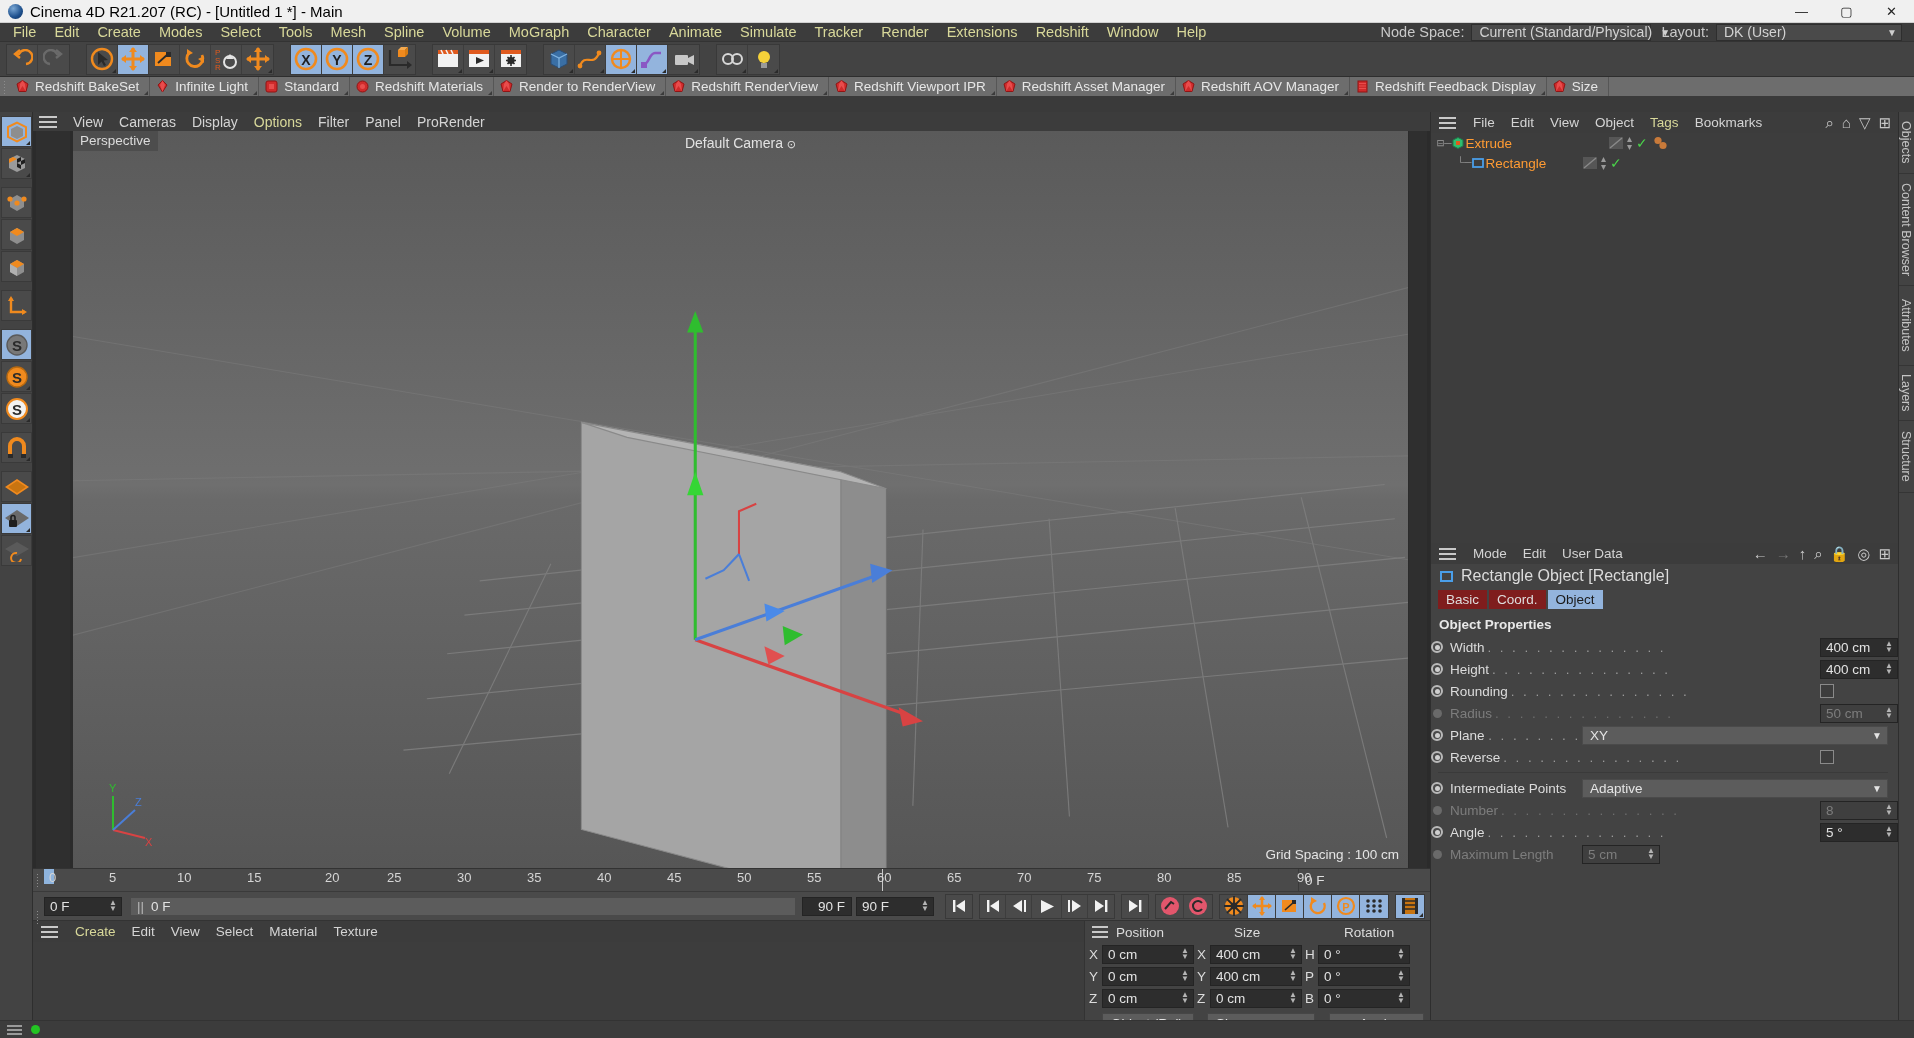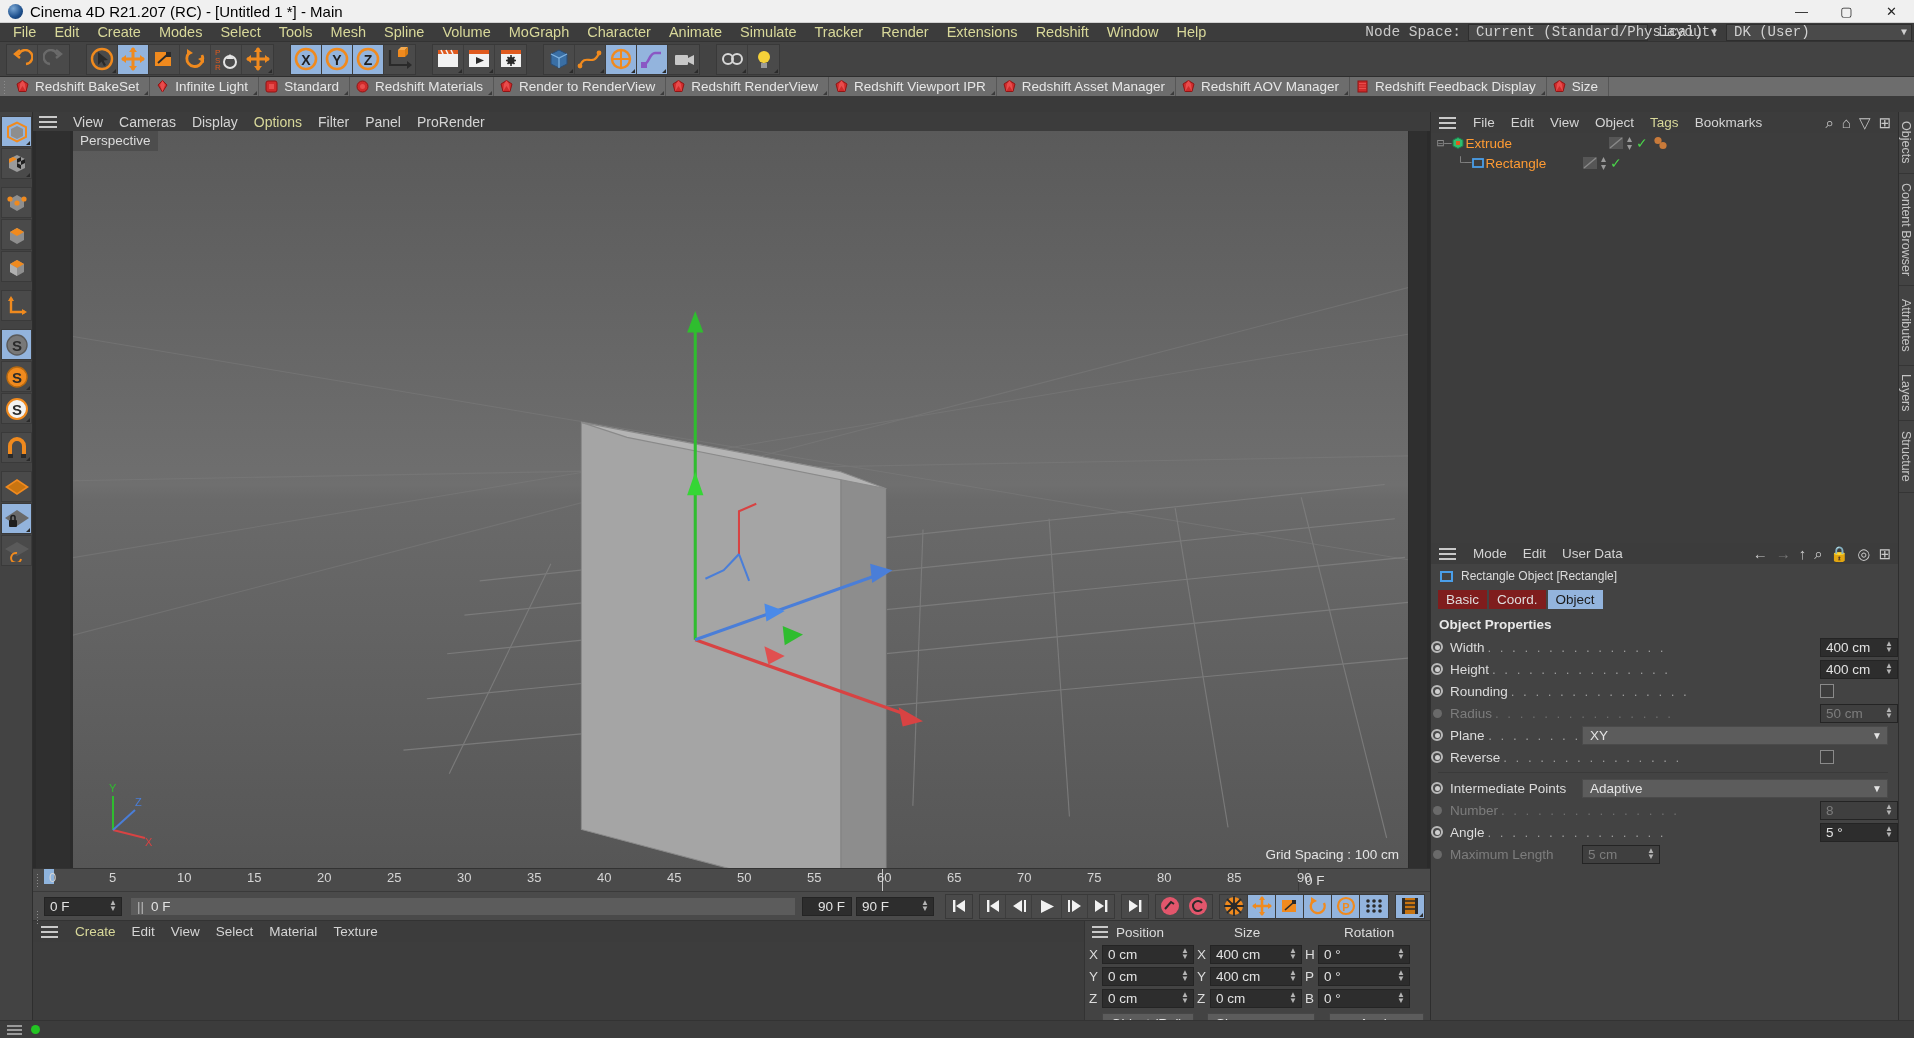--- a/index.html
+++ b/index.html
@@ -30,21 +30,21 @@
     font-size:13px; color:#222;
   }
 
   
   #menubar{
     height:19px; background:#3c3c3c; display:flex; align-items:center;
     padding-left:4px; border-bottom:1px solid #333;
   }
   #menubar .mi{ color:#d8d89a; font-size:14.5px; padding:0 9px; line-height:19px; white-space:nowrap; }
   #menubar .spacer{ flex:1; }
-  #menubar .rightarea{ display:flex; align-items:center; color:#c9c9c9; font-size:14.5px; padding-right:2px;font-family:Liberation Mono, monospace;}
+  #menubar .rightarea{ display:flex; align-items:center; color:#c9c9c9; font-size:14.5px; padding-right:12px;}
   #menubar .rightarea .lbl{ padding:0 7px 0 10px; }
   .combo{
     background:#4a4a4a; border:1px solid #2e2e2e; height:17px;
     display:flex; align-items:center; padding:0 4px 0 7px;
     color:#d2d2d2; font-size:14px; position:relative; white-space:nowrap;
   }
   .combo .cv{ flex:1; }
   .combo .carr{ margin-left:8px; font-size:10px; color:#cfcfcf; }
 
   
@@ -171,21 +171,21 @@
   .pmenu .mi.hl{ color:#d8d89a; }
   .pmenu .icons{ margin-left:auto; display:flex; align-items:center; gap:8px; padding-right:7px; }
   #objtree{ flex:1; background:#3d3d3d; position:relative; }
   .objrow{ display:flex; align-items:center; height:20px; font-size:13.5px; padding-left:6px; position:relative;}
   .objrow .nm{ }
   .objrow.sel .nm{ color:#ff9b33; }
   .objrow .tags{ position:absolute; left:178px; display:flex; align-items:center; gap:4px; }
   .treeline{ color:#8a8a8a; font-size:12px; font-family:"Liberation Mono", monospace; }
 
   #attrpanel{ height:495px; background:#434343; display:flex; flex-direction:column; }
-  .objtitle{ display:flex; align-items:center; height:24px; padding-left:8px; font-size:12px; color:#dcdcdc;}
+  .objtitle{ display:flex; align-items:center; height:24px; padding-left:8px; font-size:16px; color:#dcdcdc;}
   .tabsrow{ display:flex; padding-left:7px; gap:2px; height:22px; align-items:center;}
   .atab{ padding:2px 8px; font-size:13.5px; color:#dedede; background:#7f1d1d; }
   .atab.act{ background:#93b4dd; color:#1b1b1b; }
   .secthdr{ font-size:13.5px; font-weight:bold; color:#e8e8e8; padding:7px 0 4px 8px; }
   .prow{ display:flex; align-items:center; height:22px; }
   .radio{ width:12px;height:12px;border-radius:50%; border:2px solid #b9b9b9; background:#4a4a4a; flex:none;
           display:flex;align-items:center;justify-content:center;}
   .radio i{ width:5px;height:5px;border-radius:50%;background:#cfcfcf; display:block;}
   .radio.off{ border:none; width:9px; height:9px; background:#6a6a6a; margin:0 1px 0 2px;}
   .plbl{ margin-left:7px; font-size:13.5px; color:#dcdcdc; white-space:nowrap; }
@@ -642,20 +642,24 @@
       <div class="mi">Filter</div>
       <div class="mi">Panel</div>
       <div class="mi">ProRender</div>
     </div>
 
     <div id="viewportwrap">
       <div id="leftrail"></div>
       <div id="rightrail"></div>
       <div id="viewport">
         <div class="vplabel">Perspective</div>
+        <div class="vpcam">
+          <span>Default Camera</span>
+          <span style="font-size:11px">⊙</span>
+        </div>
         <div class="vpgrid">Grid Spacing : 100 cm</div>
 
         <svg width="100%" height="100%" viewBox="0 0 1313 688" preserveAspectRatio="none" style="position:absolute;left:0;top:0">
 
           <defs>
             <linearGradient id="bg" x1="0" y1="0" x2="0" y2="1">
               <stop offset="0%" stop-color="#5a5a5a"></stop>
               <stop offset="48%" stop-color="#6f6f6f"></stop>
               <stop offset="50%" stop-color="#6a6a6a"></stop>
               <stop offset="100%" stop-color="#565656"></stop>
@@ -730,21 +734,21 @@
 
     <div id="tlruler">
       <div class="tlgrip"></div>
       <div id="tlinner">
         <div class="tlcursor" style="left:0px"></div>
         <div class="tlplay" style="left:838px"></div>
         <div class="tlnum" style="left:5px">0</div>
         <div class="tlnum" style="left:65px">5</div>
         <div class="tlnum" style="left:133px">10</div>
         <div class="tlnum" style="left:203px">15</div>
-        <div class="tlnum" style="left:273px">20</div>
+        <div class="tlnum" style="left:281px">20</div>
         <div class="tlnum" style="left:343px">25</div>
         <div class="tlnum" style="left:413px">30</div>
         <div class="tlnum" style="left:483px">35</div>
         <div class="tlnum" style="left:553px">40</div>
         <div class="tlnum" style="left:623px">45</div>
         <div class="tlnum" style="left:693px">50</div>
         <div class="tlnum" style="left:763px">55</div>
         <div class="tlnum" style="left:833px">60</div>
         <div class="tlnum" style="left:903px">65</div>
         <div class="tlnum" style="left:973px">70</div>

